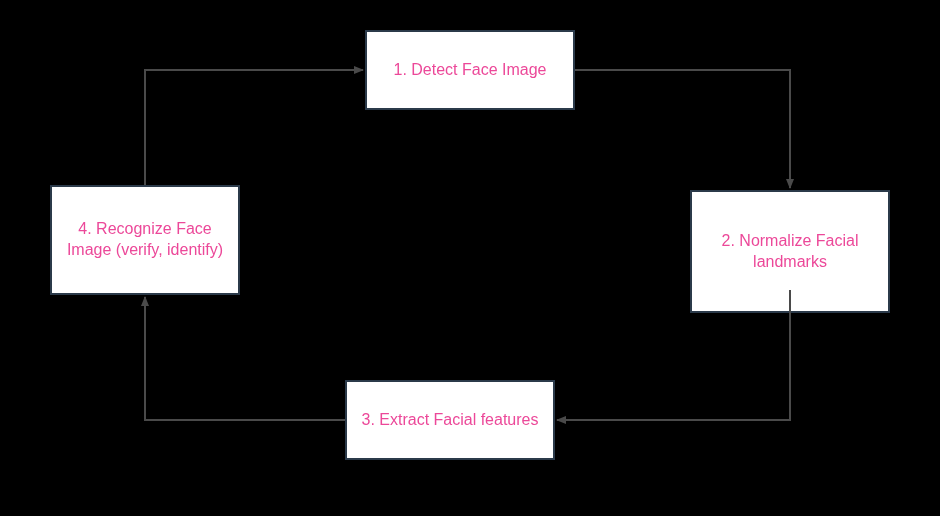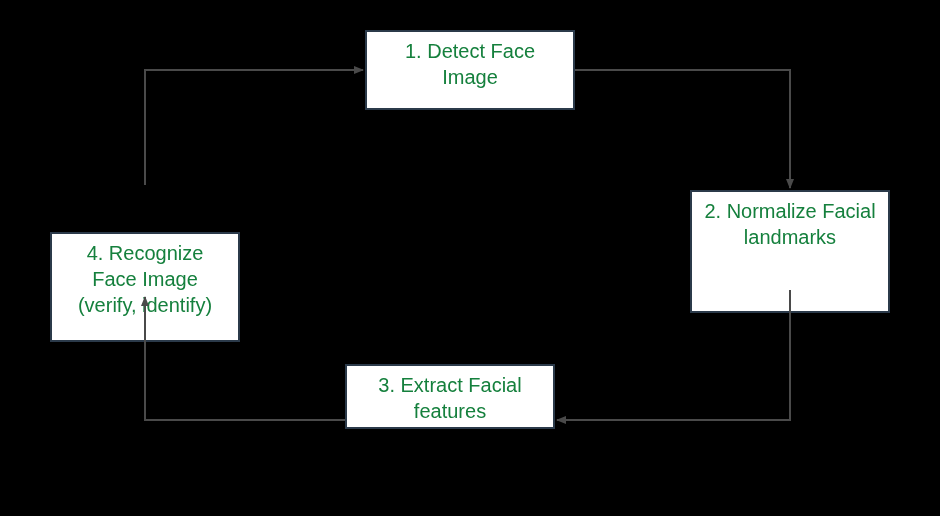--- a/index.html
+++ b/index.html
@@ -12,25 +12,26 @@
   }
   .canvas {
     position: relative;
     width: 940px;
     height: 516px;
   }
   .node {
     position: absolute;
     background: #fff;
     border: 2px solid #2b3a4a;
-    color: #15803d;
-    font-size: 20px;
+    color: #ec4899;
+    font-size: 16px;
     line-height: 1.3;
     text-align: center;
     display: flex;
+    align-items: center;
     justify-content: center;
     box-sizing: border-box;
     padding: 6px 10px;
   }
   svg.arrows {
     position: absolute;
     left: 0;
     top: 0;
     width: 940px;
     height: 516px;
@@ -43,25 +44,25 @@
 <div class="canvas">
 
   <div class="node" style="left:365px; top:30px; width:210px; height:80px;">
     <span>1. Detect Face Image</span>
   </div>
 
   <div class="node" style="left:690px; top:190px; width:200px; height:123px;">
     <span>2. Normalize Facial landmarks</span>
   </div>
 
-  <div class="node" style="left:345px; top:364px; width:210px; height:65px;">
+  <div class="node" style="left:345px; top:380px; width:210px; height:80px;">
     <span>3. Extract Facial features</span>
   </div>
 
-  <div class="node" style="left:50px; top:185px; width:190px; height:110px;margin-top:47px;">
+  <div class="node" style="left:50px; top:185px; width:190px; height:110px;">
     <span>4. Recognize Face Image (verify, identify)</span>
   </div>
 
   <svg class="arrows">
     <defs>
       <marker id="arrowhead" markerWidth="10" markerHeight="8" refX="9" refY="4" orient="auto" markerUnits="userSpaceOnUse">
         <path d="M0,0 L10,4 L0,8 Z" fill="#4a4a4a"></path>
       </marker>
     </defs>
     <g stroke="#4a4a4a" stroke-width="2" fill="none">

